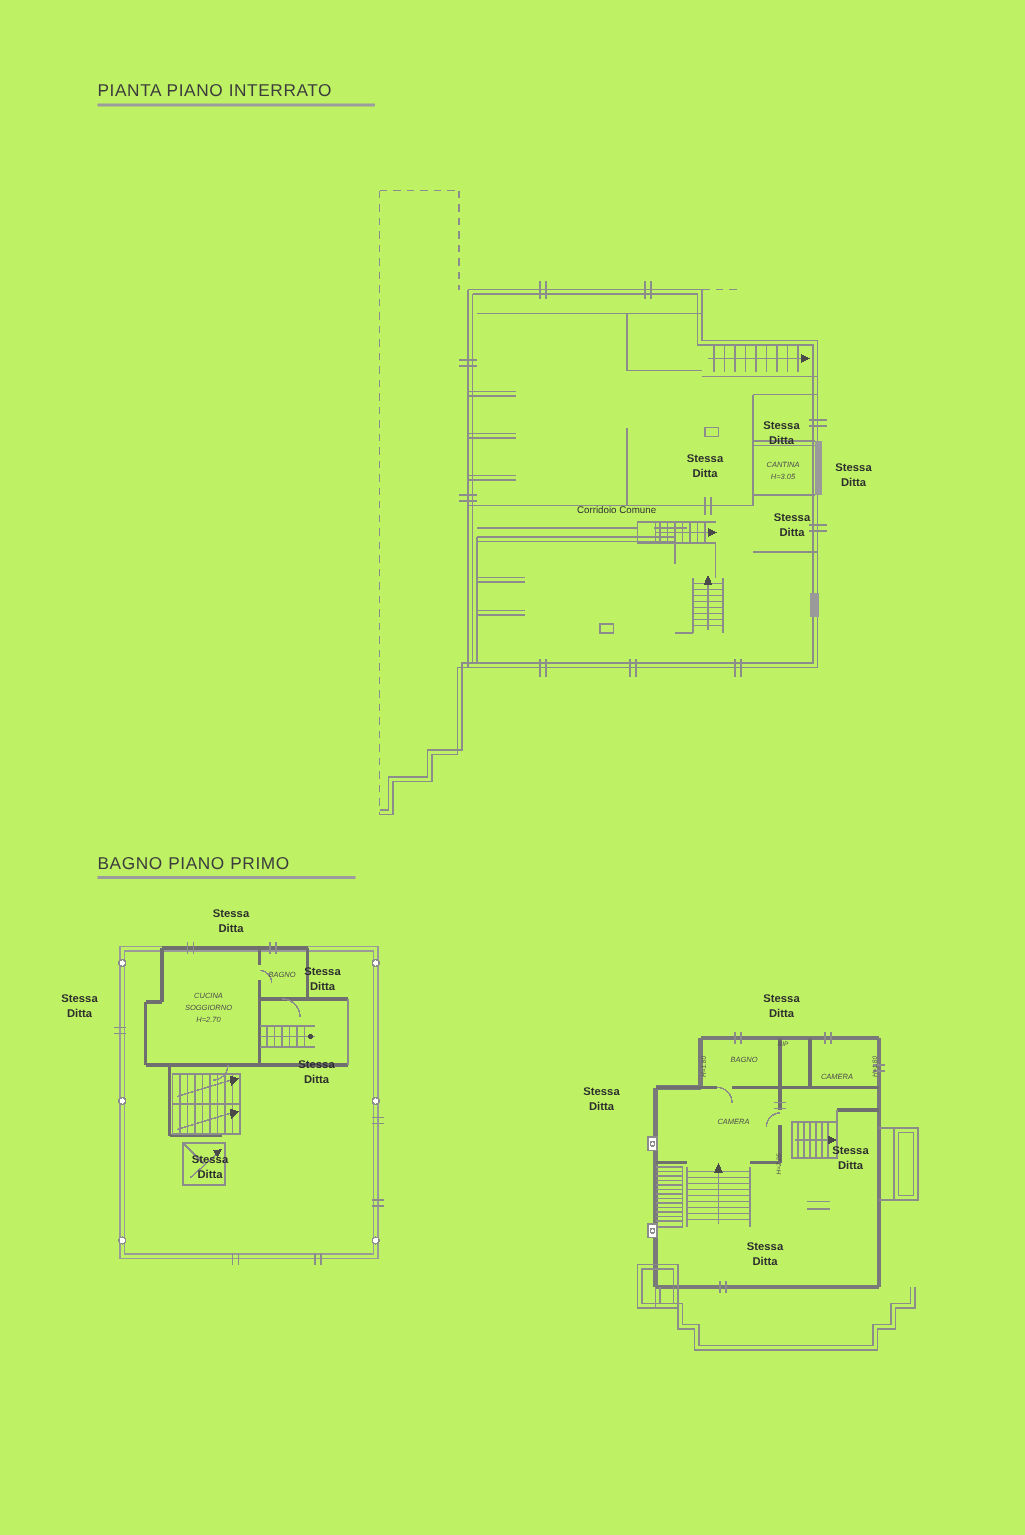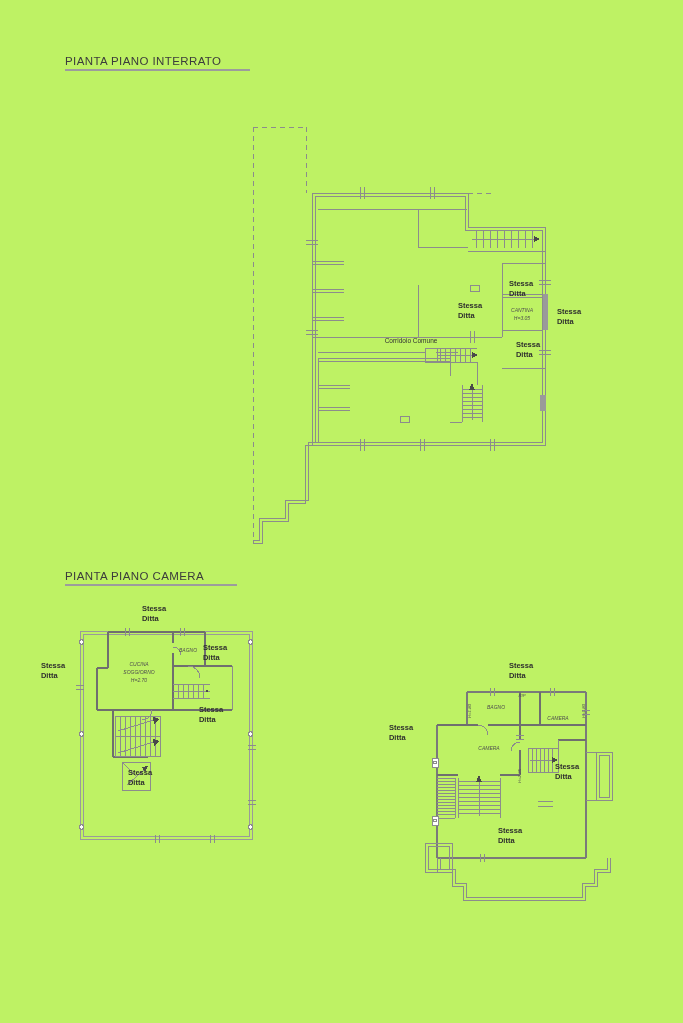--- a/index.html
+++ b/index.html
@@ -10,21 +10,21 @@
   .thin2{stroke:#9a9a9a;stroke-width:1;fill:none;}
   .dash{stroke:#8c8c8c;stroke-width:1;fill:none;stroke-dasharray:5 4;}
   .wall{stroke:#6f6f6f;stroke-width:2.4;fill:none;}
   .wall3{stroke:#7a7a7a;stroke-width:2.8;fill:none;}
   .hatch{fill:#9a9a9a;stroke:none;}
   .pin{fill:#ffffff;stroke:#8c8c8c;stroke-width:1;}
   .dot{fill:#4a4a4a;stroke:none;}
   .ah{fill:#4a4a4a;stroke:none;}
   .title{position:absolute;font-size:11.5px;letter-spacing:.4px;color:#3c3c3c;
          border-bottom:2px solid #9c9c9c;padding-bottom:2px;white-space:nowrap;}
-  .lbl{position:absolute;transform:translateX(-50%);text-align:left;
+  .lbl{position:absolute;transform:translateX(-50%);text-align:center;
        white-space:pre-line;font-size:7.5px;line-height:1.35;font-weight:600;color:#2e2e2e;}
   .room{position:absolute;transform:translateX(-50%);text-align:center;white-space:pre-line;
         font-size:5px;line-height:1.55;font-style:italic;font-weight:400;color:#4f4f4f;}
   .corr{position:absolute;transform:translateX(-50%);font-size:6.5px;font-weight:400;
         color:#333;white-space:nowrap;}
   .vlbl{position:absolute;transform:translate(-50%,-50%) rotate(-90deg);font-size:4.3px;
         font-style:italic;color:#4f4f4f;white-space:nowrap;}
 </style>
 </head>
 <body>
@@ -79,21 +79,21 @@
   <div class="lbl" style="left:470px;top:301px;">Stessa
 Ditta</div>
   <div class="lbl" style="left:569px;top:307px;">Stessa
 Ditta</div>
   <div class="lbl" style="left:528px;top:340px;">Stessa
 Ditta</div>
   <div class="corr" style="left:411px;top:337px;">Corridoio Comune</div>
   <div class="room" style="left:522px;top:307px;">CANTINA
 H=3.05</div>
 
-  <div class="title" style="left:65px;top:570px;min-width:172px;">PIANTA PIANO CAMERA</div>
+  <div class="title" style="left:65px;top:570px;min-width:172px;">BAGNO PIANO PRIMO</div>
 
   <svg style="left:30px;top:595px;" width="250" height="265" viewBox="0 0 250 265" shape-rendering="crispEdges">
     <g>
       <path class="thin2" d="M50 36 H222 V244 H50 Z M53 39 H219 V241 H53 Z"></path>
       <circle class="pin" cx="51.5" cy="47" r="2.2"></circle>
         <circle class="pin" cx="51.5" cy="139" r="2.2"></circle>
       <circle class="pin" cx="51.5" cy="232" r="2.2"></circle>
         <circle class="pin" cx="220.5" cy="47" r="2.2"></circle>
       <circle class="pin" cx="220.5" cy="139" r="2.2"></circle>
         <circle class="pin" cx="220.5" cy="232" r="2.2"></circle>

